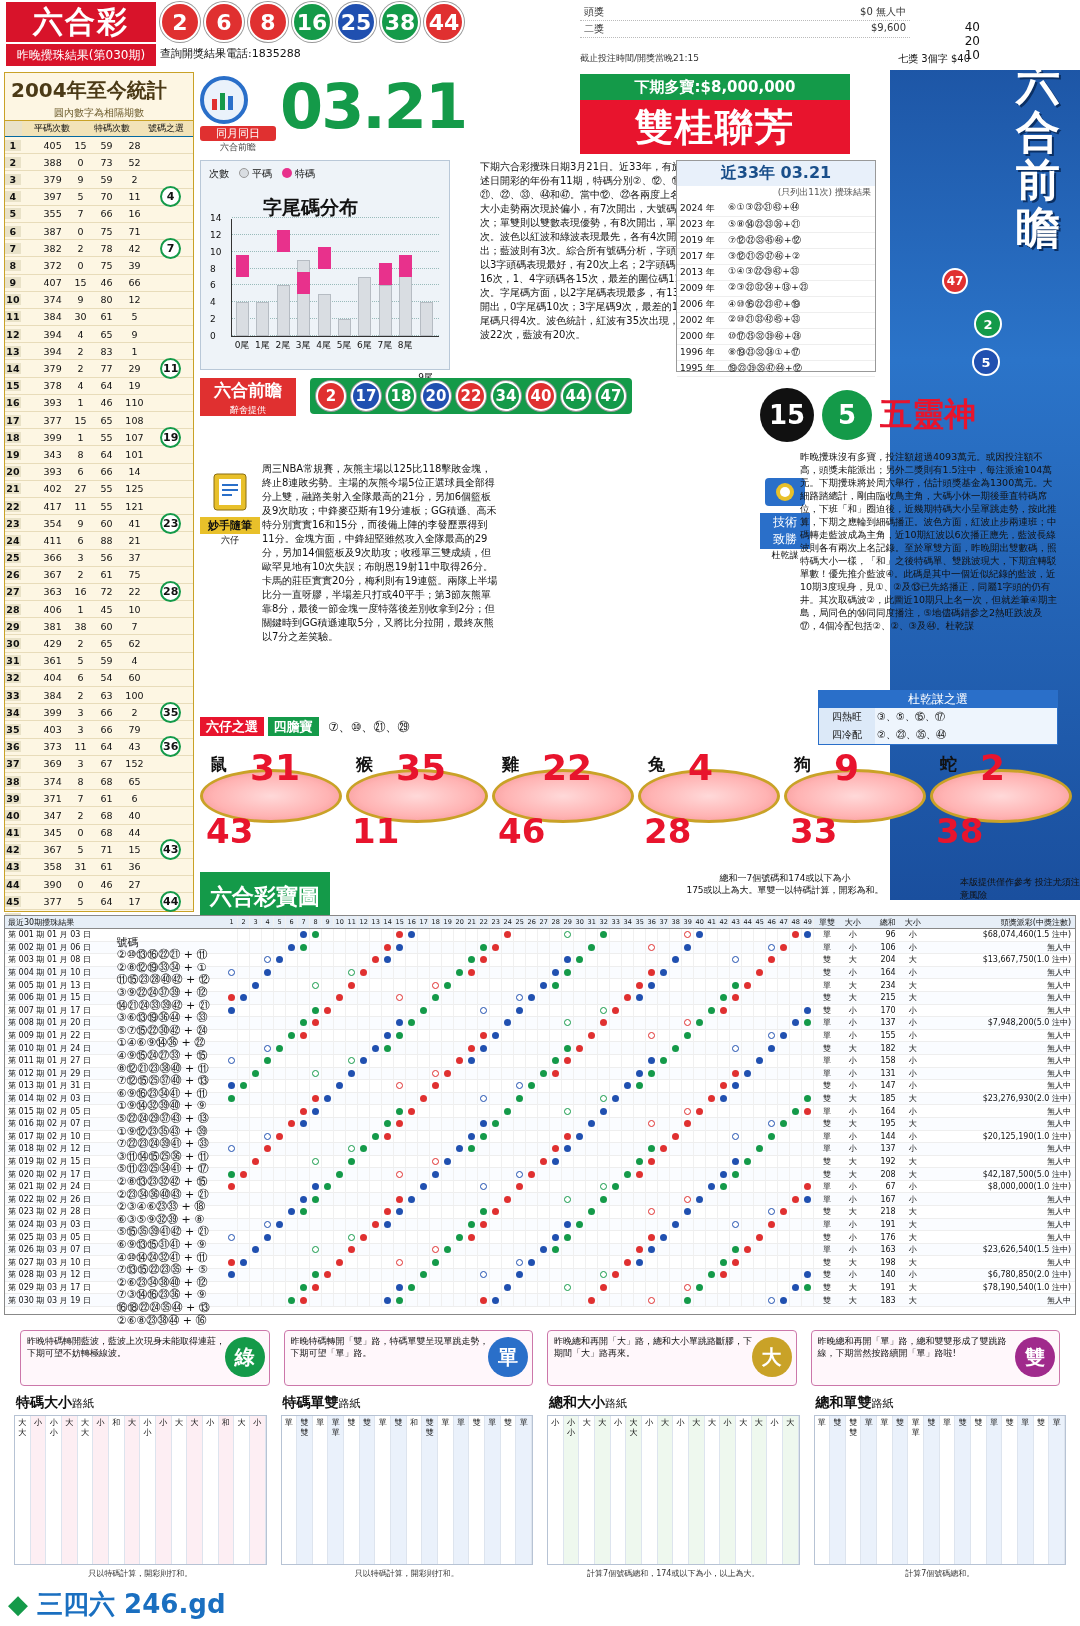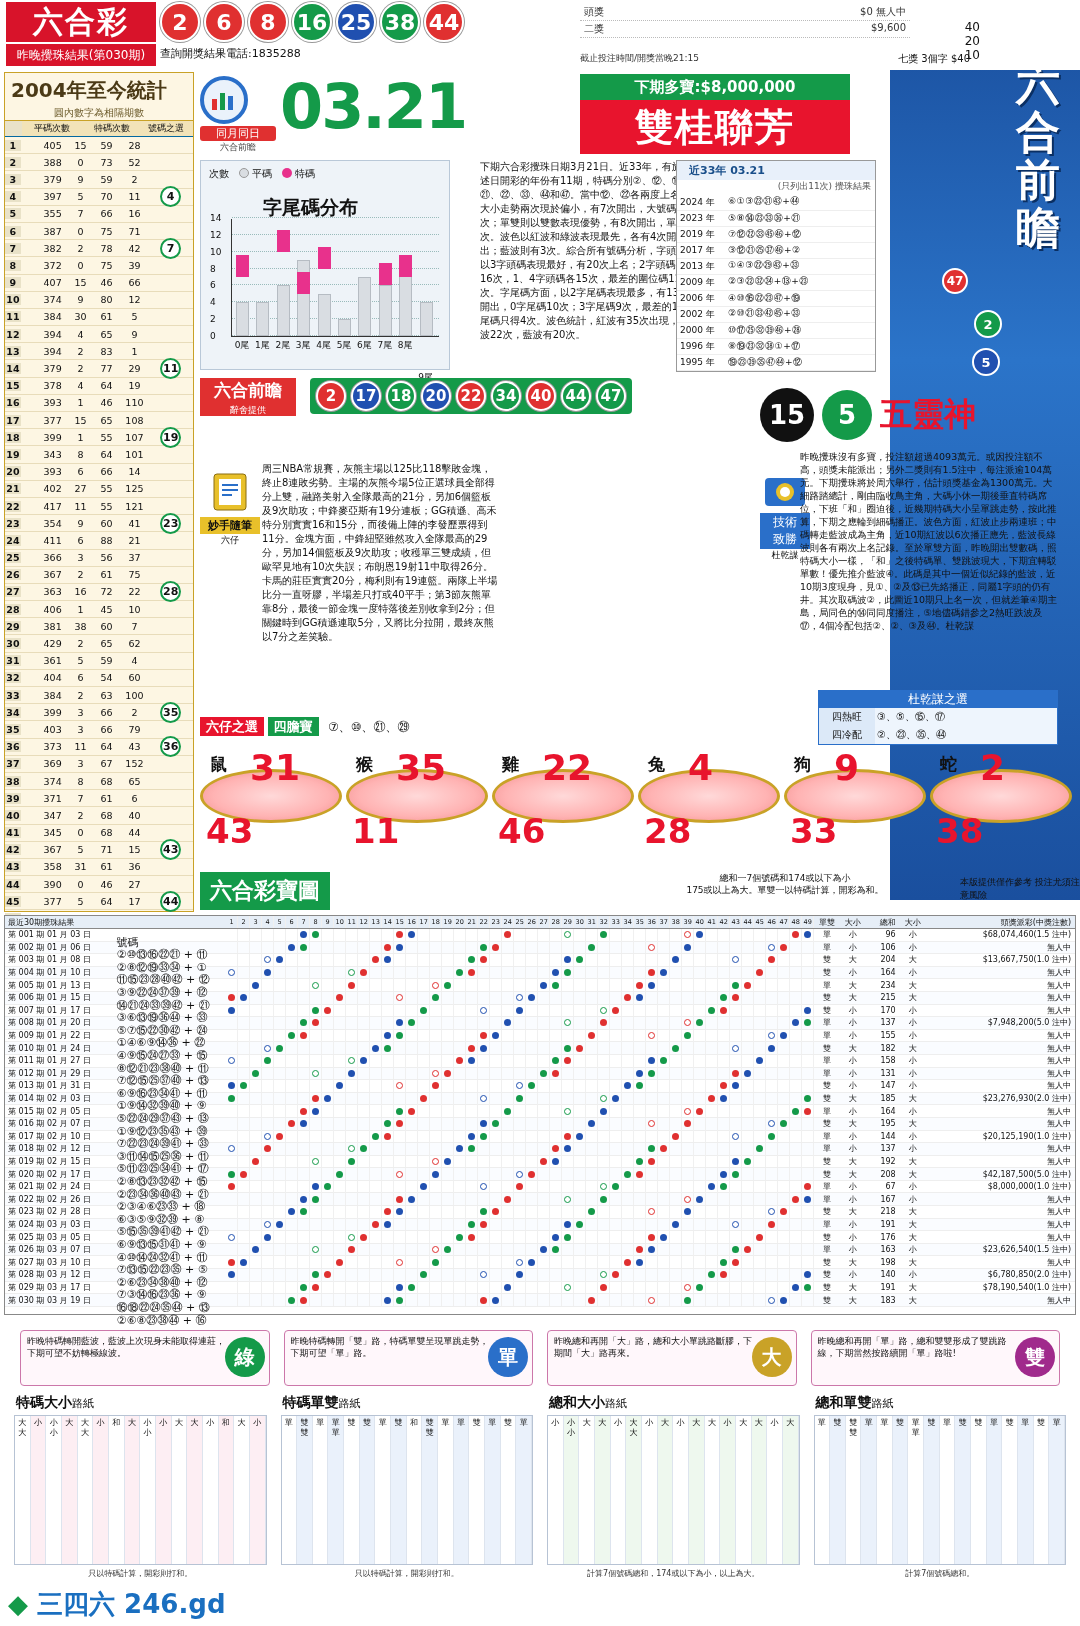--- a/index.html
+++ b/index.html
@@ -71,21 +71,21 @@
   .ylab { position:absolute; left:-22px; font-size:9px; }
   .bar { position:absolute; bottom:0; width:13px; }
   .bar .pink { position:absolute; width:13px; background:#e8318c; }
   .bar .grey { position:absolute; width:13px; background:#d9dde2; border:1px solid #b6bcc3; }
   .xlab { position:absolute; top:120px; font-size:9px; width:22px; text-align:center; }
 
   
   .article { position:absolute; left:480px; top:160px; width:215px; height:210px; font-size:10px; line-height:14px; color:#111; }
   
   .hist { position:absolute; left:676px; top:160px; width:200px; height:212px; background:#fff; border:1px solid #999; }
-  .hist .hd { background:#e8f0fa; font-size:11px; text-align:left; padding:2px 12px; color:#1a4f8a; font-weight:bold;}
+  .hist .hd { background:#e8f0fa; font-size:16px; text-align:center; padding:2px 20px; color:#1a4f8a; font-weight:bold;}
   .hist .hd2 { font-size:9px; text-align:right; padding:0 4px 2px; color:#555;}
   .hist .r { display:flex; font-size:9px; border-bottom:1px solid #eee; padding:1px 3px; }
   .hist .r .y { width:48px; }
   .hist .r .n { flex:1; letter-spacing:0.5px; }
   .predtag { position:absolute; left:200px; top:378px; width:96px; height:38px; background:#e03030; color:#fff;
      text-align:center; font-size:17px; font-weight:bold; line-height:20px; padding-top:2px;}
   .predtag small { display:block; font-size:9px; font-weight:normal;}
   .predrow { position:absolute; left:310px; top:378px; display:flex; gap:5px; background:#149a49; padding:3px 6px; border-radius:4px; }
 
   
@@ -117,21 +117,21 @@
   
   .zodiac { position:absolute; left:200px; top:745px; width:876px; height:120px; }
   .zcell { position:absolute; width:146px; height:120px; }
   .zname { position:absolute; left:10px; top:8px; font-size:17px; font-weight:bold; }
   .znum { position:absolute; left:50px; top:2px; font-size:36px; font-weight:bold; color:#e8142d; }
   .znum2 { position:absolute; left:6px; top:66px; font-size:34px; font-weight:bold; color:#e8142d; }
   .zring { position:absolute; left:0; top:24px; width:142px; height:54px; border:3px solid #c9a227; border-radius:50%;
      background:radial-gradient(ellipse at center,#ffd9d9 0%,#ffb3b3 60%,#f08a8a 100%); }
 
   
-  .bigtitle { position:absolute; left:200px; top:872px; background:#149a49; color:#fff; font-size:22px; font-weight:bold; padding:4px 10px;}
+  .bigtitle { position:absolute; left:200px; top:872px; background:#149a49; color:#fff; font-size:22px; font-weight:bold; padding:10px 10px;}
   .note1 { position:absolute; left:620px; top:872px; font-size:9px; line-height:12px; text-align:center; width:330px;}
   .tblwrap { position:absolute; left:4px; top:915px; width:1072px; height:400px; border:1px solid #888; background:#fff; font-size:8px;}
   .tbl-head { display:flex; background:#e6eef7; border-bottom:1px solid #888; height:13px; align-items:center;}
   .tbl-row { display:flex; height:12.6px; align-items:center; border-bottom:1px solid #eee;}
   .tbl-row:nth-child(even) { background:#fafcff; }
   .tc-date { width:112px; padding-left:3px; white-space:nowrap; }
   .tc-nums { width:110px; white-space:nowrap; font-size:11px;margin-top:40px; }
   .tc-grid { width:590px; display:flex; }
   .gcell { flex:1; height:12px; display:flex; align-items:center; justify-content:center; border-right:1px solid #f0f0f0; }
   .gdot { width:7px;height:7px;border-radius:50%; }

